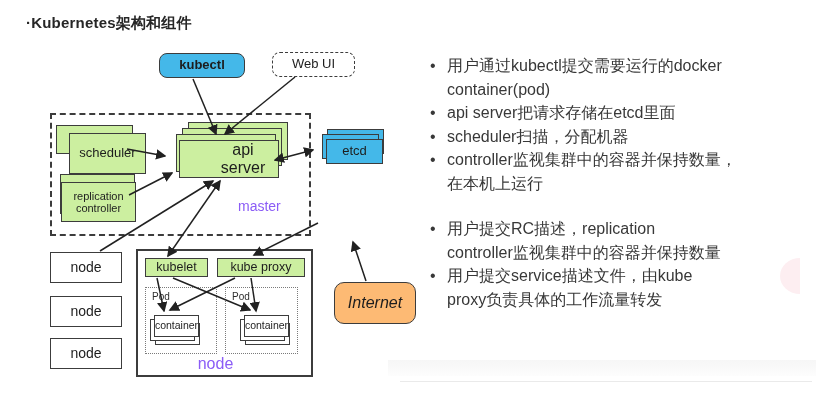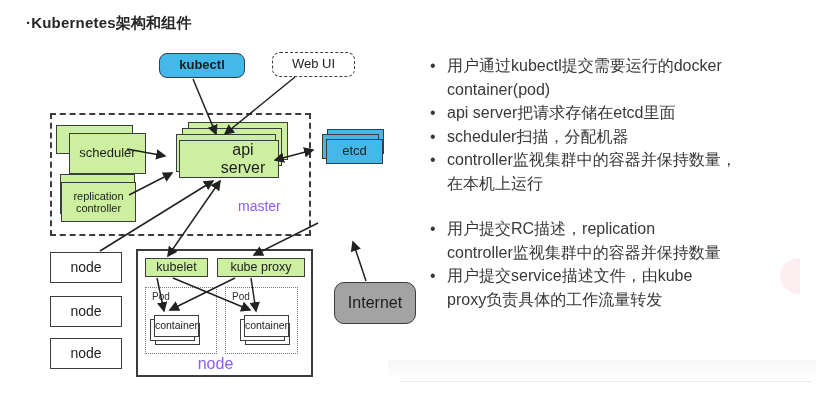--- a/index.html
+++ b/index.html
@@ -12,21 +12,21 @@
     left:26px;top:14px;font-size:15px;font-weight:bold;color:#262626;letter-spacing:0.2px;
   }
   
   .box{
     position:absolute;box-sizing:border-box;border:1.6px solid #3c3c3c;background:#ffffff;
     display:flex;align-items:center;justify-content:center;text-align:center;
     font-size:13px;color:#1d1d1d;line-height:1.1;margin-left:9px;
   }
   .green{background:#ccefa0;}
   .blue{background:#44b8e9;}
-  .lightblue{background:#a3a3a3;}
+  .lightblue{background:#fdba74;font-style:italic;}
   .rounded{border-radius:8px;}
   .rounded-lg{border-radius:10px;}
   .dashedb{border-style:dashed;}
   .dottedb{border-style:dotted;border-width:1.5px;border-color:#7a7a7a;}
   .layer{position:absolute;box-sizing:border-box;border:1.6px solid #3c3c3c;}
   .floating-label{position:absolute;color:#8b5cf6;}
   .pod-label{position:absolute;left:6px;top:3px;font-size:10px;color:#2e2e2e;}
   .podbox{justify-content:flex-start;align-items:flex-start;background:transparent;}
   
   svg.arrows{position:absolute;left:0;top:0;pointer-events:none;}

